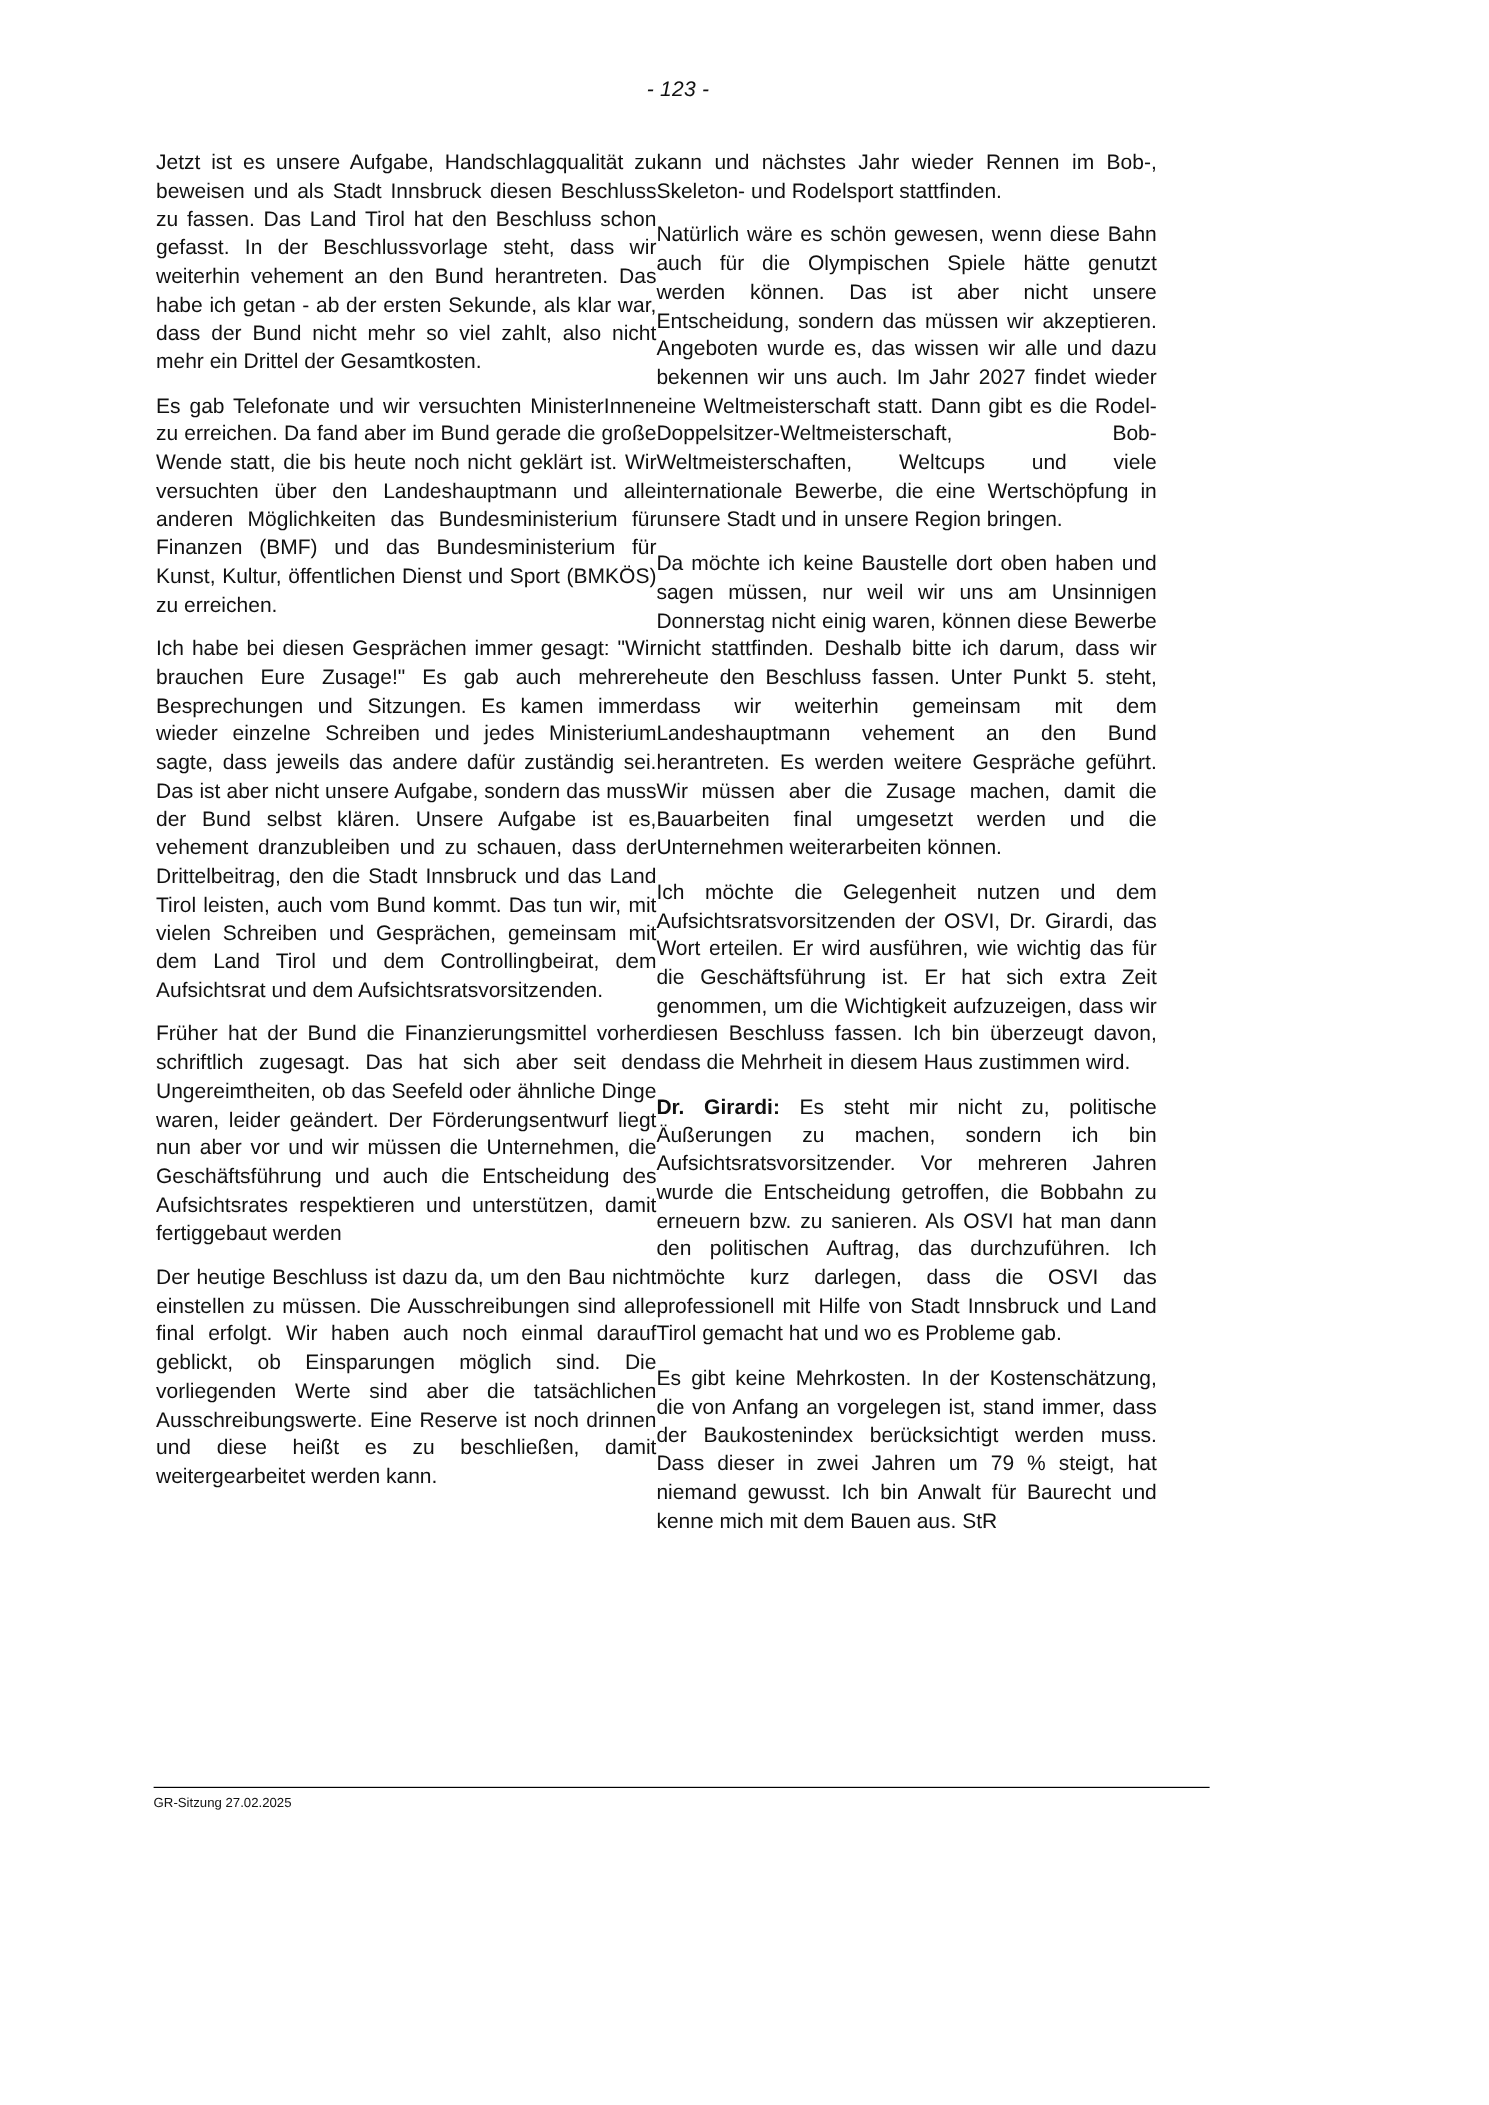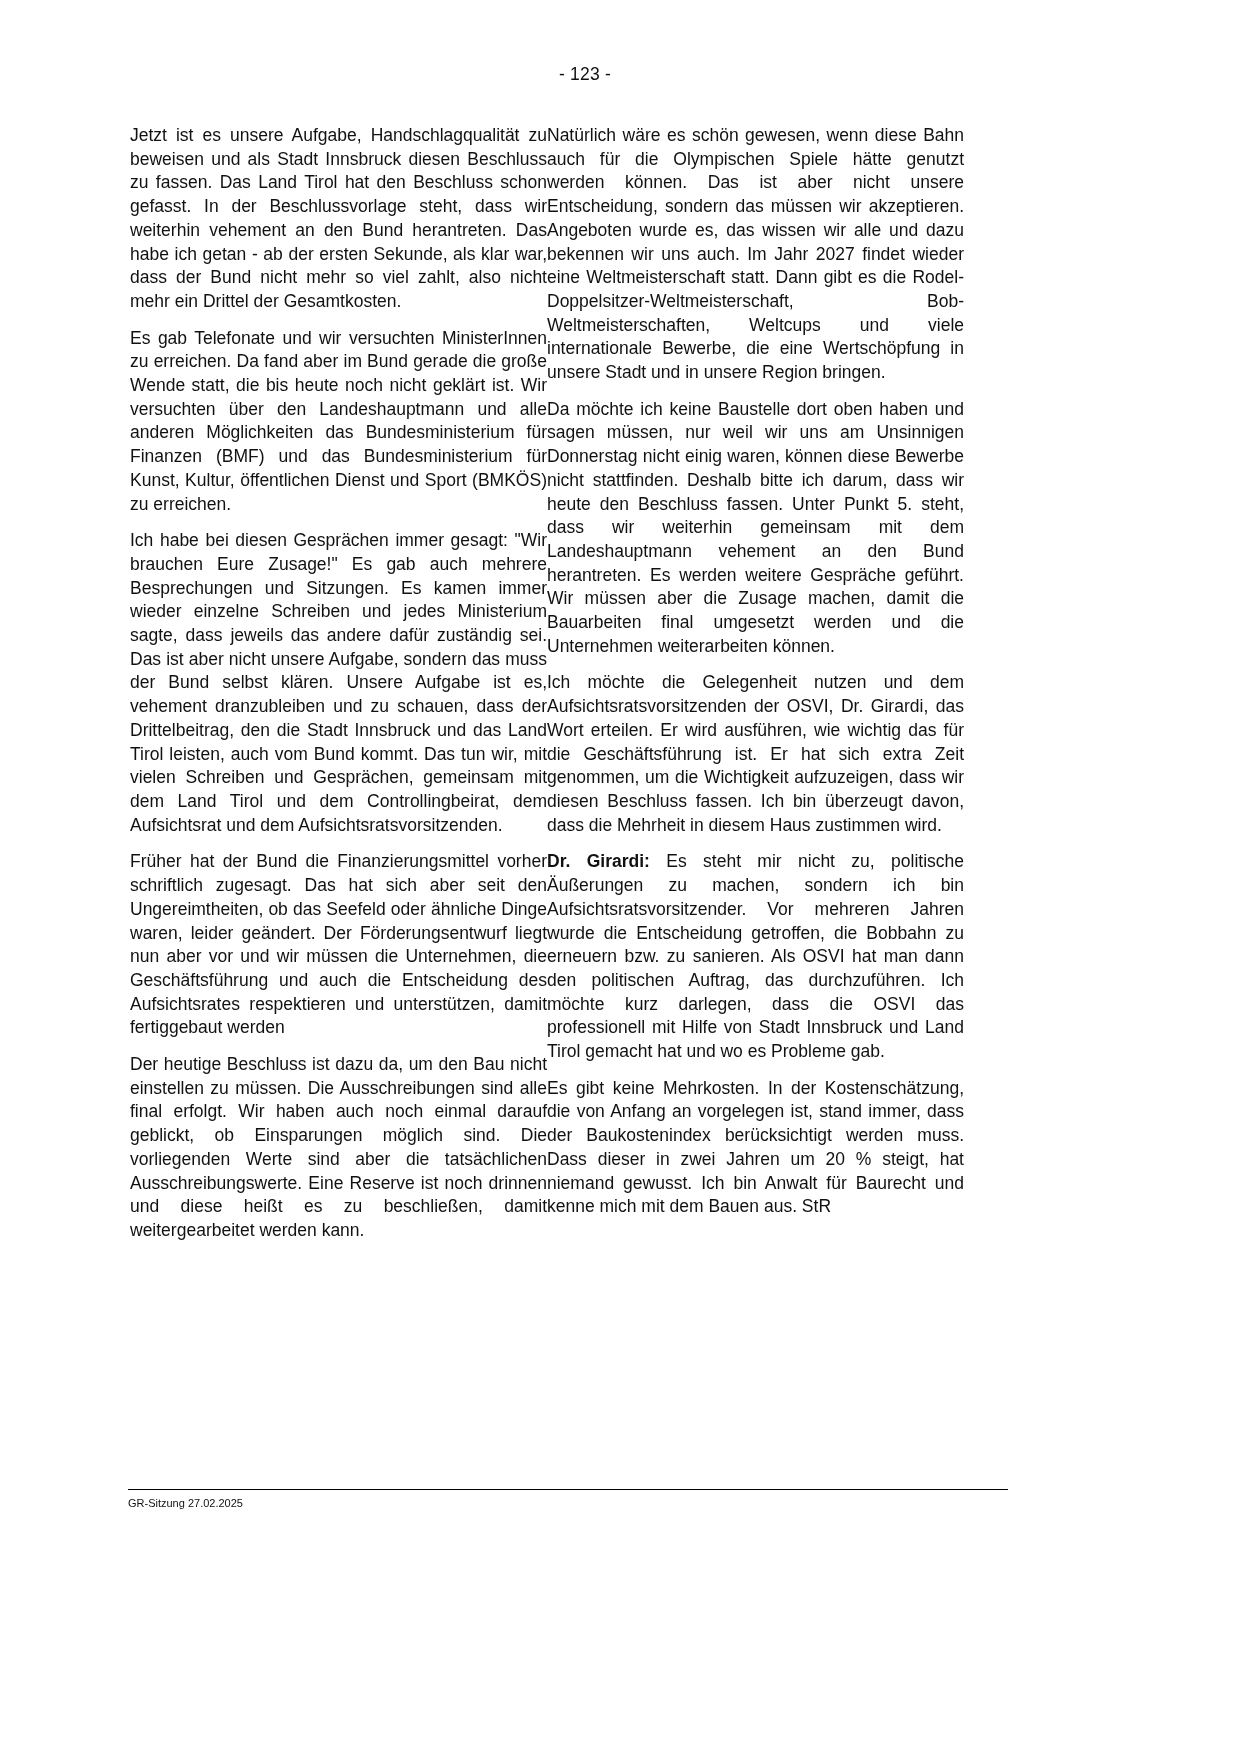--- a/index.html
+++ b/index.html
@@ -11,25 +11,26 @@
   .page {
     position: relative;
     width: 1241px;
     height: 1754px;
     background: #ffffff;
     overflow: hidden;
   }
   .page-number {
     position: absolute;
     top: 64px;
-    left: 146px;
+    left: 126px;
     width: 878px;
     text-align: center;
     font-size: 17.5px;
     letter-spacing: 0.2px;
+    font-style: italic;
   }
   .columns {
     position: absolute;
     top: 124px;
     left: 130px;
     width: 878px;
     display: flex;
   }
   .column {
     width: 417px;
@@ -69,25 +70,26 @@
 
   <div class="columns">
     <div class="column">
         <p class="para">Jetzt ist es unsere Aufgabe, Handschlagqualität zu beweisen und als Stadt Innsbruck diesen Beschluss zu fassen. Das Land Tirol hat den Beschluss schon gefasst. In der Beschlussvorlage steht, dass wir weiterhin vehement an den Bund herantreten. Das habe ich getan - ab der ersten Sekunde, als klar war, dass der Bund nicht mehr so viel zahlt, also nicht mehr ein Drittel der Gesamtkosten.</p>
         <p class="para">Es gab Telefonate und wir versuchten MinisterInnen zu erreichen. Da fand aber im Bund gerade die große Wende statt, die bis heute noch nicht geklärt ist. Wir versuchten über den Landeshauptmann und alle anderen Möglichkeiten das Bundesministerium für Finanzen (BMF) und das Bundesministerium für Kunst, Kultur, öffentlichen Dienst und Sport (BMKÖS) zu erreichen.</p>
         <p class="para">Ich habe bei diesen Gesprächen immer gesagt: "Wir brauchen Eure Zusage!" Es gab auch mehrere Besprechungen und Sitzungen. Es kamen immer wieder einzelne Schreiben und jedes Ministerium sagte, dass jeweils das andere dafür zuständig sei. Das ist aber nicht unsere Aufgabe, sondern das muss der Bund selbst klären. Unsere Aufgabe ist es, vehement dranzubleiben und zu schauen, dass der Drittelbeitrag, den die Stadt Innsbruck und das Land Tirol leisten, auch vom Bund kommt. Das tun wir, mit vielen Schreiben und Gesprächen, gemeinsam mit dem Land Tirol und dem Controllingbeirat, dem Aufsichtsrat und dem Aufsichtsratsvorsitzenden.</p>
         <p class="para">Früher hat der Bund die Finanzierungsmittel vorher schriftlich zugesagt. Das hat sich aber seit den Ungereimtheiten, ob das Seefeld oder ähnliche Dinge waren, leider geändert. Der Förderungsentwurf liegt nun aber vor und wir müssen die Unternehmen, die Geschäftsführung und auch die Entscheidung des Aufsichtsrates respektieren und unterstützen, damit fertiggebaut werden</p>
         <p class="para">Der heutige Beschluss ist dazu da, um den Bau nicht einstellen zu müssen. Die Ausschreibungen sind alle final erfolgt. Wir haben auch noch einmal darauf geblickt, ob Einsparungen möglich sind. Die vorliegenden Werte sind aber die tatsächlichen Ausschreibungswerte. Eine Reserve ist noch drinnen und diese heißt es zu beschließen, damit weitergearbeitet werden kann.</p>
       </div>
     <div class="column">
+        <p class="para">kann und nächstes Jahr wieder Rennen im Bob-, Skeleton- und Rodelsport stattfinden.</p>
         <p class="para">Natürlich wäre es schön gewesen, wenn diese Bahn auch für die Olympischen Spiele hätte genutzt werden können. Das ist aber nicht unsere Entscheidung, sondern das müssen wir akzeptieren. Angeboten wurde es, das wissen wir alle und dazu bekennen wir uns auch. Im Jahr 2027 findet wieder eine Weltmeisterschaft statt. Dann gibt es die Rodel-Doppelsitzer-Weltmeisterschaft, Bob-Weltmeisterschaften, Weltcups und viele internationale Bewerbe, die eine Wertschöpfung in unsere Stadt und in unsere Region bringen.</p>
         <p class="para">Da möchte ich keine Baustelle dort oben haben und sagen müssen, nur weil wir uns am Unsinnigen Donnerstag nicht einig waren, können diese Bewerbe nicht stattfinden. Deshalb bitte ich darum, dass wir heute den Beschluss fassen. Unter Punkt 5. steht, dass wir weiterhin gemeinsam mit dem Landeshauptmann vehement an den Bund herantreten. Es werden weitere Gespräche geführt. Wir müssen aber die Zusage machen, damit die Bauarbeiten final umgesetzt werden und die Unternehmen weiterarbeiten können.</p>
         <p class="para">Ich möchte die Gelegenheit nutzen und dem Aufsichtsratsvorsitzenden der OSVI, Dr. Girardi, das Wort erteilen. Er wird ausführen, wie wichtig das für die Geschäftsführung ist. Er hat sich extra Zeit genommen, um die Wichtigkeit aufzuzeigen, dass wir diesen Beschluss fassen. Ich bin überzeugt davon, dass die Mehrheit in diesem Haus zustimmen wird.</p>
         <p class="para"><strong>Dr. Girardi:</strong> Es steht mir nicht zu, politische Äußerungen zu machen, sondern ich bin Aufsichtsratsvorsitzender. Vor mehreren Jahren wurde die Entscheidung getroffen, die Bobbahn zu erneuern bzw. zu sanieren. Als OSVI hat man dann den politischen Auftrag, das durchzuführen. Ich möchte kurz darlegen, dass die OSVI das professionell mit Hilfe von Stadt Innsbruck und Land Tirol gemacht hat und wo es Probleme gab.</p>
-        <p class="para">Es gibt keine Mehrkosten. In der Kostenschätzung, die von Anfang an vorgelegen ist, stand immer, dass der Baukostenindex berücksichtigt werden muss. Dass dieser in zwei Jahren um 20 % steigt, hat niemand gewusst. Ich bin Anwalt für Baurecht und kenne mich mit dem Bauen aus. StR</p>
+        <p class="para">Es gibt keine Mehrkosten. In der Kostenschätzung, die von Anfang an vorgelegen ist, stand immer, dass der Baukostenindex berücksichtigt werden muss. Dass dieser in zwei Jahren um 79 % steigt, hat niemand gewusst. Ich bin Anwalt für Baurecht und kenne mich mit dem Bauen aus. StR</p>
       </div>
   </div>
 
   <div class="footer">
     <div class="footer-text">GR-Sitzung 27.02.2025</div>
   </div>
 
 </div>
 
 </body></html>

